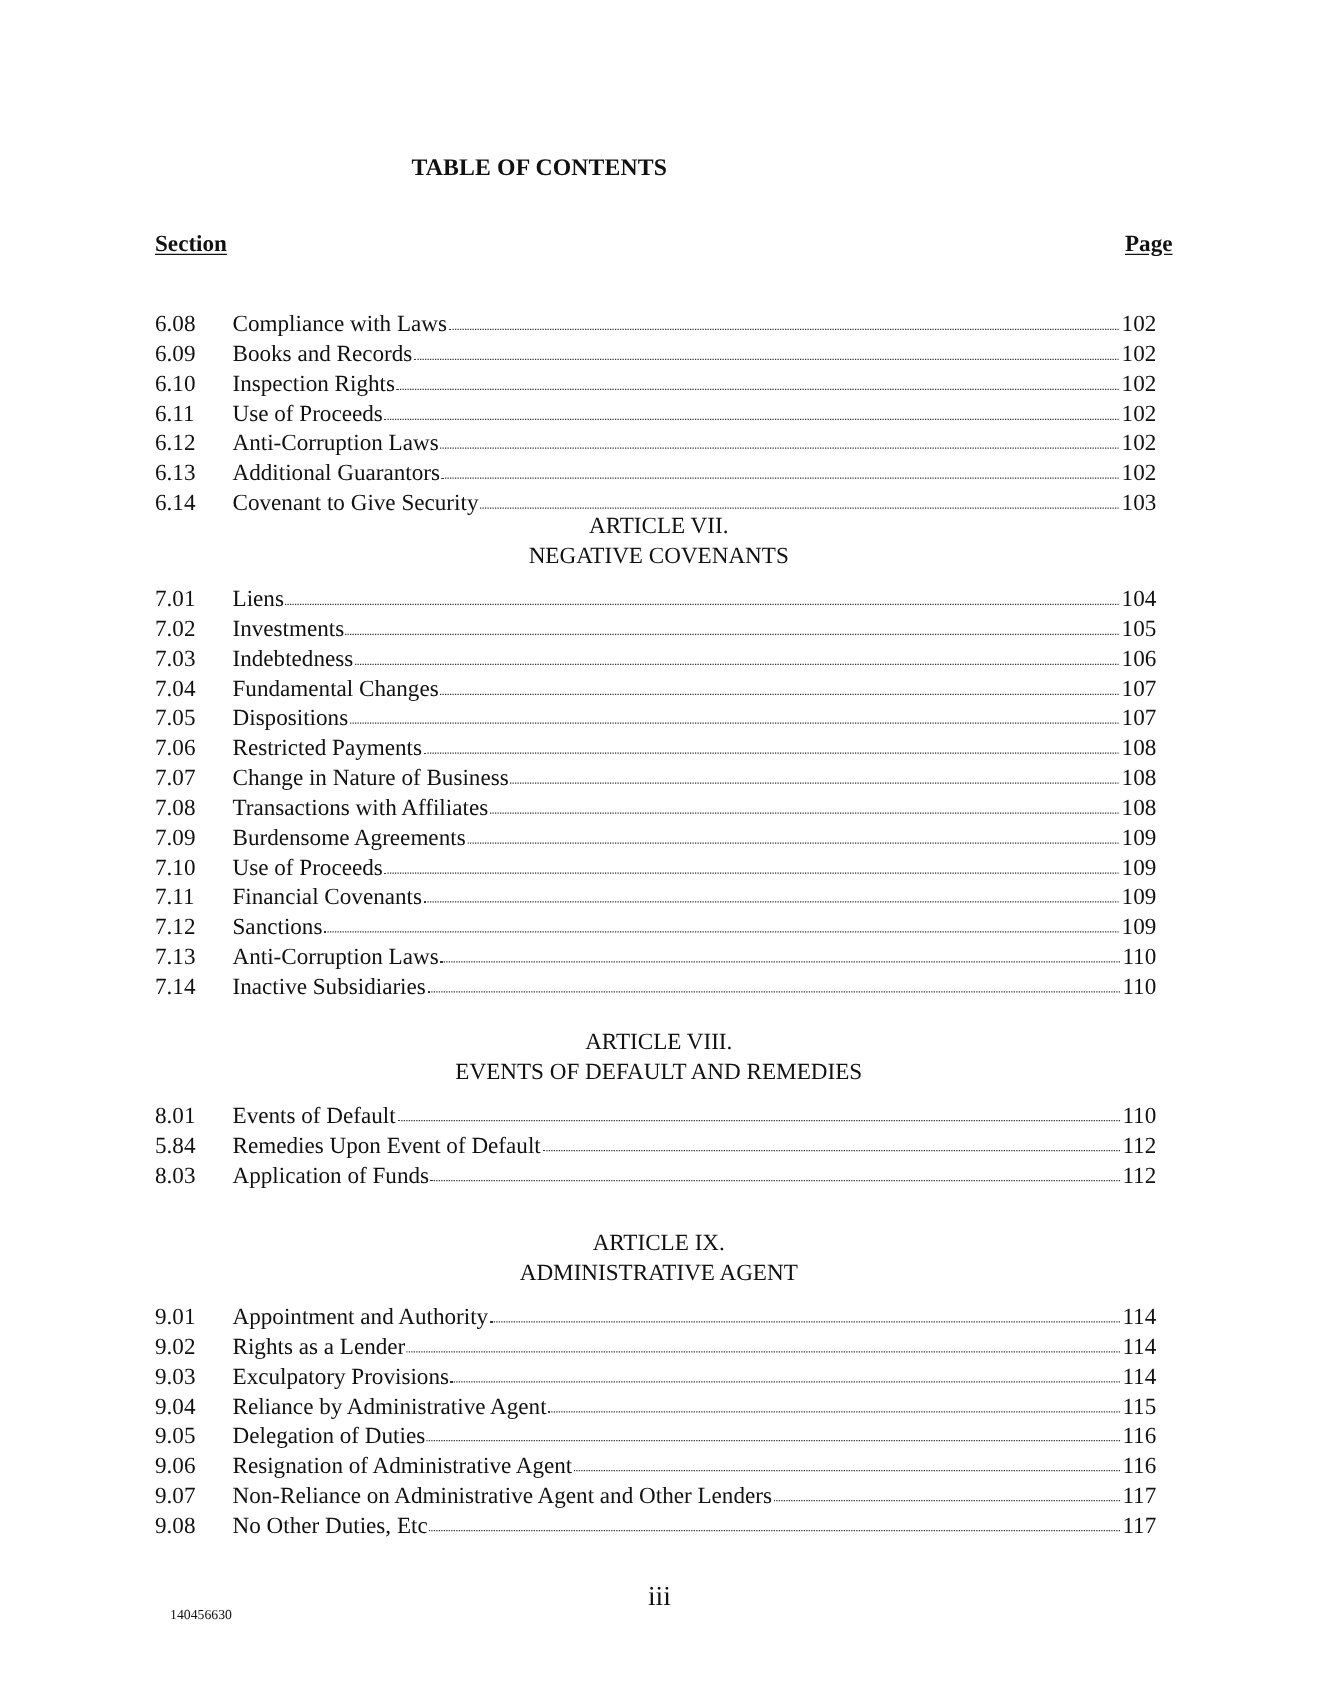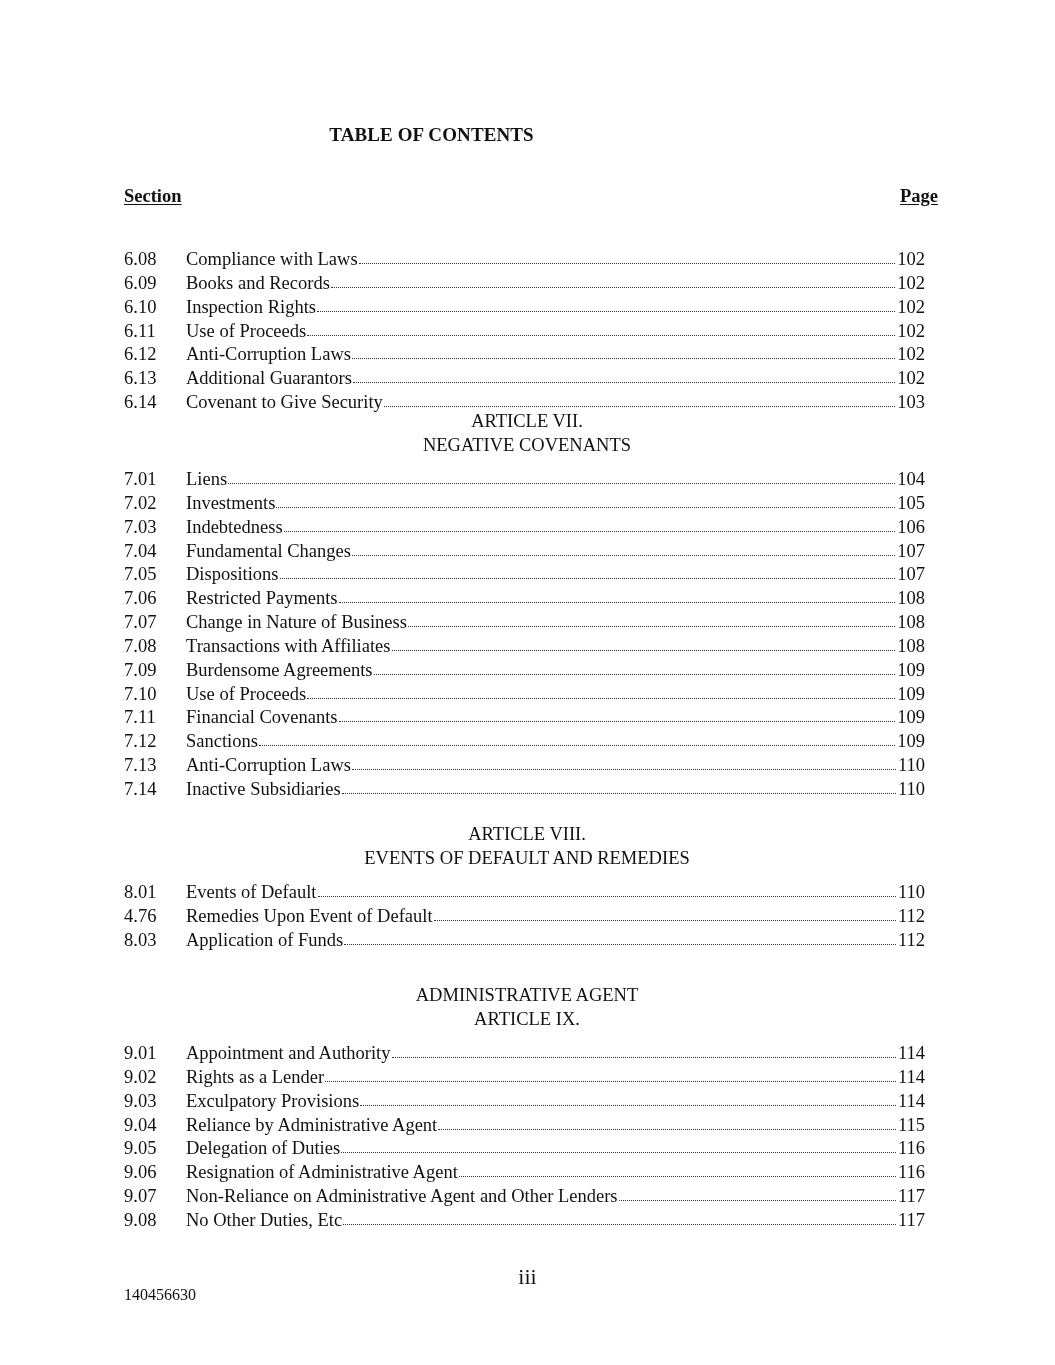--- a/index.html
+++ b/index.html
@@ -86,22 +86,22 @@
       position: absolute;
       top: 1264px;
       left: 0;
       width: 1055px;
       text-align: center;
       font-size: 22px;
     }
     .doc-id {
       position: absolute;
       top: 1286px;
-      left: 124px;
-      font-size: 16px;
+      left: 136px;
+      font-size: 11px;
     }
   </style>
 </head>
 <body>
 
 <div>
   <div class="page-title">TABLE OF CONTENTS</div>
   <div class="col-header section">Section</div>
   <div class="col-header page">Page</div>
 
@@ -249,37 +249,37 @@
     <div class="article-heading">EVENTS OF DEFAULT AND REMEDIES</div>
     <div style="height:10px"></div>
     <div class="toc-entries">
         <div class="toc-row">
           <span class="toc-num">8.01</span>
           <span class="toc-title">Events of Default</span>
           <span class="toc-dots"></span>
           <span class="toc-page">110</span>
         </div>
         <div class="toc-row">
-          <span class="toc-num">4.76</span>
+          <span class="toc-num">5.84</span>
           <span class="toc-title">Remedies Upon Event of Default</span>
           <span class="toc-dots"></span>
           <span class="toc-page">112</span>
         </div>
         <div class="toc-row">
           <span class="toc-num">8.03</span>
           <span class="toc-title">Application of Funds</span>
           <span class="toc-dots"></span>
           <span class="toc-page">112</span>
         </div>
       </div>
   </div>
 
   <div class="block" style="top:983px;">
+    <div class="article-heading">ARTICLE IX.</div>
     <div class="article-heading">ADMINISTRATIVE AGENT</div>
-    <div class="article-heading">ARTICLE IX.</div>
     <div style="height:10px"></div>
     <div class="toc-entries">
         <div class="toc-row">
           <span class="toc-num">9.01</span>
           <span class="toc-title">Appointment and Authority</span>
           <span class="toc-dots"></span>
           <span class="toc-page">114</span>
         </div>
         <div class="toc-row">
           <span class="toc-num">9.02</span>

